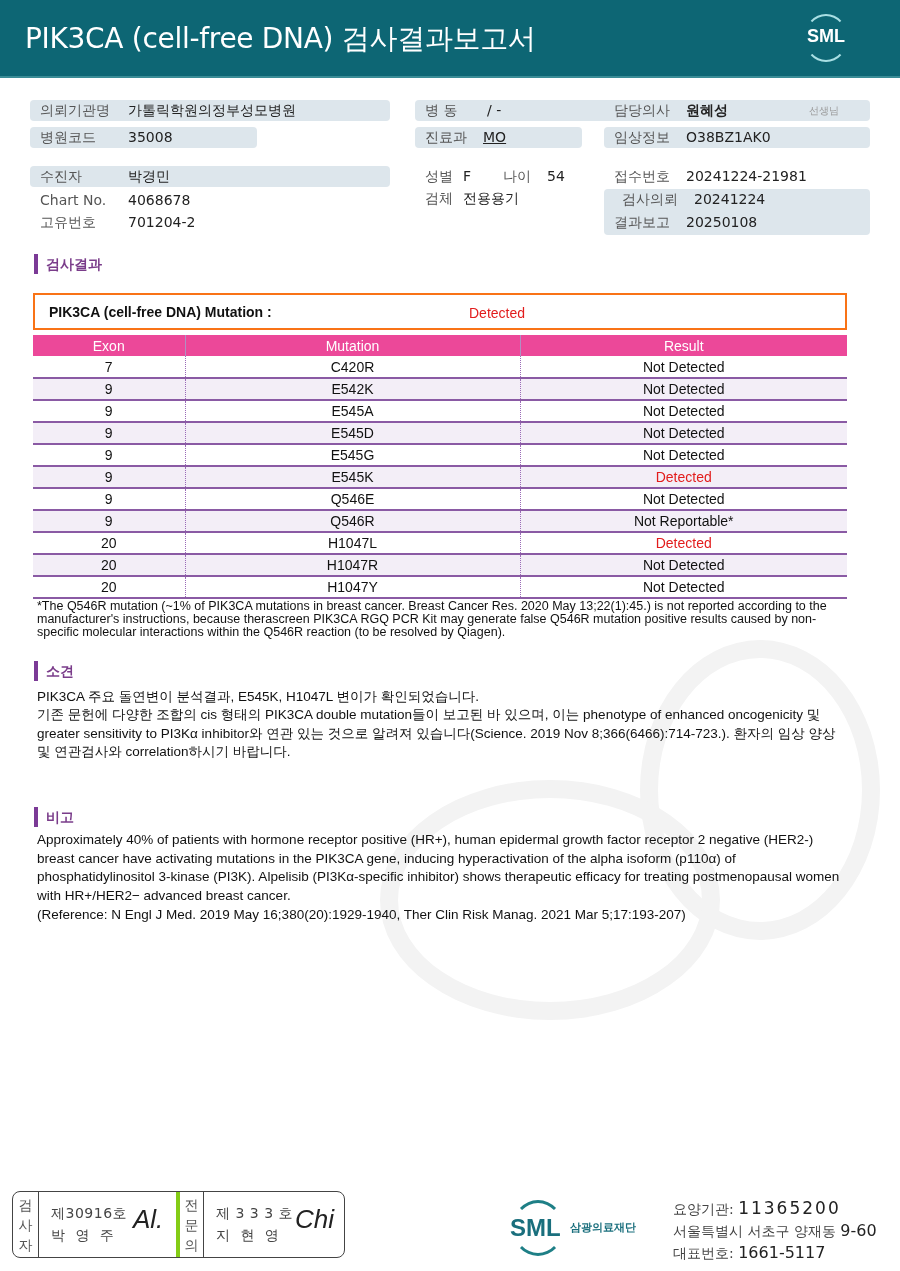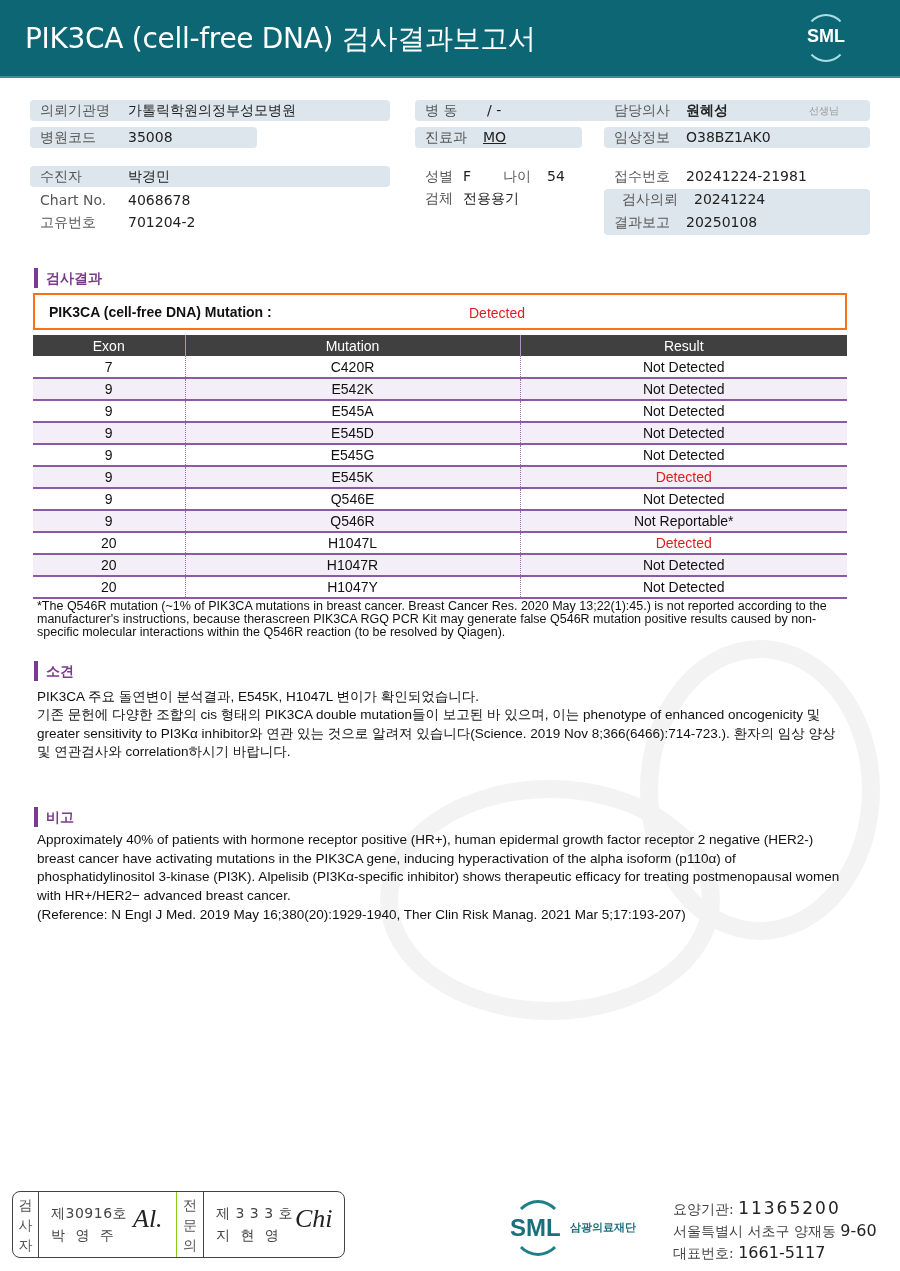--- a/index.html
+++ b/index.html
@@ -17,34 +17,34 @@
   .field .lbl { position: absolute; left: 10px; color: #555; }
   .field .val { position: absolute; color: #222; }
 
   .sec-title { position: absolute; left: 34px; font-size: 14px; color: #7a3c8a; padding-left: 8px; border-left: 4px solid #7b3a96; height: 20px; line-height: 20px; font-weight: bold; }
 
   .summary-box { position: absolute; left: 33px; top: 293px; width: 814px; height: 37px; border: 2px solid #f97316; }
   .summary-box .lbl { position: absolute; left: 14px; top: 9px; font-size: 14px; font-weight: bold; color: #111; font-family: "Liberation Sans", sans-serif; }
   .summary-box .val { position: absolute; left: 434px; top: 10px; font-size: 14px; color: #e21c1c; font-family: "Liberation Sans", sans-serif; }
 
   table.res { position: absolute; left: 33px; top: 335px; width: 814px; border-collapse: collapse; font-family: "Liberation Sans", sans-serif; font-size: 14px; }
-  table.res th { background: #404040; color: #fff; font-weight: normal; height: 21px; text-align: center; border-right: 1px solid #b08fc3; }
+  table.res th { background: #ec4899; color: #fff; font-weight: normal; height: 21px; text-align: center; border-right: 1px solid #b08fc3; }
   table.res th:last-child { border-right: none; margin-left: 37px; }
   table.res td { height: 22px; text-align: center; color: #111; border-bottom: 2px solid #8a5aa4; border-right: 1px dotted #9a6bb7; }
   table.res td:last-child { border-right: none; }
   table.res tr.alt td { background: #f3eef7; }
   table.res td.red { color: #e21c1c; }
 
   .footnote { position: absolute; left: 37px; top: 600px; width: 815px; font-family: "Liberation Sans", sans-serif; font-size: 12.5px; line-height: 13px; color: #111; }
   .para { position: absolute; left: 37px; width: 815px; font-family: "Liberation Sans", sans-serif; font-size: 13.5px; line-height: 18.5px; color: #111; }
 
   .sign-box { position: absolute; left: 12px; top: 1191px; width: 333px; height: 67px; border: 1px solid #444; border-radius: 8px; font-size: 14px; color: #333; }
   .sign-box .vcell { position: absolute; top: 0; height: 65px; border-right: 1px solid #444; text-align: center; line-height: 20px; padding-top: 3px; color: #555; }
   .sign-box .info { position: absolute; top: 10px; line-height: 22px; color: #444; letter-spacing: 0.5px; }
-  .sign-box .sig { position: absolute; top: 12px; font-family: Liberation Serif, serif; font-style: italic; font-size: 26px; color: #222; text-align: right; }
+  .sign-box .sig { position: absolute; top: 12px; font-family: Liberation Sans, sans-serif; font-style: italic; font-size: 26px; color: #222; text-align: right; }
 
   .org-logo { position: absolute; left: 510px; top: 1200px; width: 160px; height: 56px; }
   .org-logo .arc { position: absolute; left: 2px; top: 0; width: 52px; height: 56px; border: 3px solid #1e7f86; border-radius: 50%; border-left-color: transparent; border-right-color: transparent; }
   .org-logo .sml { position: absolute; left: 0; top: 14px; font-family: "Liberation Sans", sans-serif; font-weight: bold; font-size: 24px; color: #1a6f7d; }
   .org-logo .name { position: absolute; left: 60px; top: 20px; font-size: 11px; font-weight: bold; color: #1a6f7d; }
   .org-info { position: absolute; left: 673px; top: 1197px; font-size: 14px; line-height: 22px; color: #444; }
   .org-info .num { font-size: 17px; color: #222; letter-spacing: 2px; }
   .org-info .num2 { font-size: 16px; color: #222; }
 
   .wm { position: absolute; border: 18px solid #f3f3f3; border-radius: 50%; }
@@ -121,21 +121,21 @@
   <div style="position:absolute;left:8px;top:0;width:100%;height:23px;">
     <span class="lbl">검사의뢰</span>
     <span class="val" style="left:82px;">20241224</span>
   </div>
   <div style="position:absolute;left:0;top:23px;width:100%;height:23px;">
     <span class="lbl">결과보고</span>
     <span class="val" style="left:82px;">20250108</span>
   </div>
 </div>
 
-<div class="sec-title" style="top:268px;">검사결과</div>
+<div class="sec-title" style="top:254px;">검사결과</div>
 
 <div class="summary-box">
   <span class="lbl">PIK3CA (cell-free DNA) Mutation :</span>
   <span class="val">Detected</span>
 </div>
 
 <table class="res">
   <colgroup>
       <col style="width:152px">
       <col style="width:335px">
@@ -219,21 +219,21 @@
 
 <div class="sign-box">
   <div class="vcell" style="left:0;width:26px;">
     <div style="width:14px;margin:0 auto;word-break:break-all;">검사자</div>
   </div>
   <div class="info" style="left:38px;">
     <div>제30916호</div>
     <div style="white-space:pre;">박  영  주</div>
   </div>
   <div class="sig" style="left:120px;">Al.</div>
-  <div class="vcell" style="left:163px;width:28px;border-left:1px solid #84cc16;">
+  <div class="vcell" style="left:163px;width:28px;border-left:4px solid #84cc16;">
     <div style="width:14px;margin:0 auto;word-break:break-all;">전문의</div>
   </div>
   <div class="info" style="left:203px;">
     <div>제 3 3 3 호</div>
     <div style="white-space:pre;">지  현  영</div>
   </div>
   <div class="sig" style="left:282px;">Chi</div>
 </div>
 
 <div class="org-logo">

